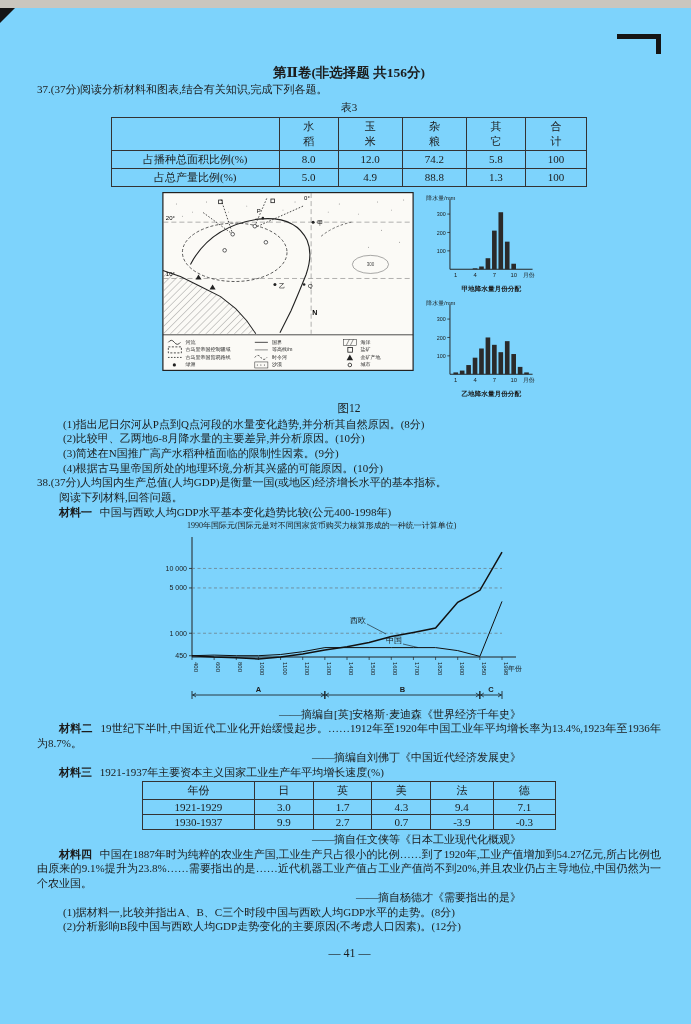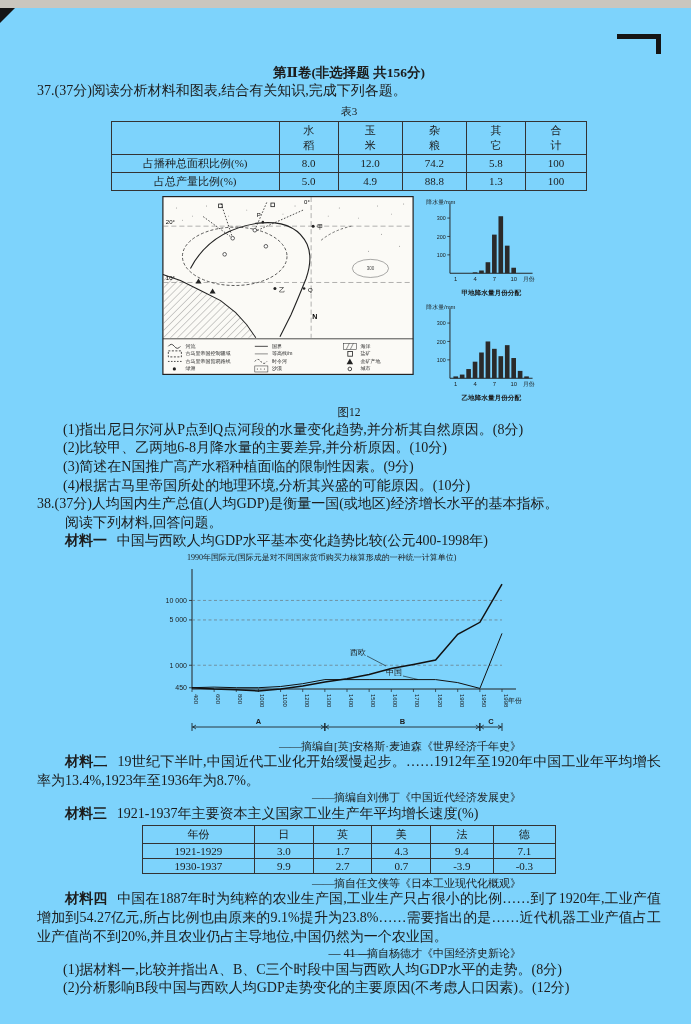--- a/index.html
+++ b/index.html
@@ -6,21 +6,21 @@
   html,body{margin:0;padding:0;background:#c9c6be;}
   .page{position:relative;width:691px;height:1024px;margin:8px auto;background:#7dd3fc;
         font-family:"Liberation Serif","DejaVu Serif",serif;color:#1c1c1c;overflow:hidden;}
   .corner-tl{position:absolute;top:0;left:0;width:0;height:0;
              border-top:15px solid #151515;border-right:15px solid transparent;}
   .corner-tr{position:absolute;top:26px;right:30px;width:44px;height:20px;
              border-top:5px solid #151515;border-right:5px solid #151515;}
   .content{position:absolute;left:37px;right:30px;top:56px;}
   .hdr1{font-size:13.5px;font-weight:bold;text-align:center;line-height:1.35;}
   .hdr2{font-size:13px;font-weight:bold;text-align:center;line-height:1.35;margin-bottom:3px;}
-  p{margin:0;font-size:14px;line-height:1.33;text-align:justify;}
+  p{margin:0;font-size:11px;line-height:1.33;text-align:justify;}
   .mat{text-indent:2em;}
   .mlabel{font-weight:bold;margin-right:0.7em;}
   .q{padding-left:26px;text-align:left;}
   .tbl-caption{text-align:center;font-size:11px;margin-top:3px;}
   table.exam{border-collapse:collapse;margin:2px auto;font-size:11px;}
   table.exam th,table.exam td{border:1px solid #333;padding:1px 22px;text-align:center;font-weight:normal;}
   table.t3 td.rowhead,table.t3 th.rowhead{width:168px;}
   table.t3 th,table.t3 td{width:56px;}
   table.m3 td.rowhead,table.m3 th.rowhead{width:112px;}
   table.m3 th,table.m3 td{width:52px;}
@@ -358,20 +358,20 @@
         <td>2.7</td>
         <td>0.7</td>
         <td>-3.9</td>
         <td>-0.3</td>
       </tr>
     </tbody>
       </table>
     <div class="source">——摘自任文侠等《日本工业现代化概观》</div>
 
     <p class="mat"><span class="mlabel">材料四</span><span>中国在1887年时为纯粹的农业生产国,工业生产只占很小的比例……到了1920年,工业产值增加到54.27亿元,所占比例也由原来的9.1%提升为23.8%……需要指出的是……近代机器工业产值占工业产值尚不到20%,并且农业仍占主导地位,中国仍然为一个农业国。</span></p>
-    <div class="source">——摘自杨德才《中国经济史新论》</div>
+    <div class="source">——摘自杨德才《需要指出的是》</div>
 
     <p class="q">(1)据材料一,比较并指出A、B、C三个时段中国与西欧人均GDP水平的走势。(8分)</p>
     <p class="q">(2)分析影响B段中国与西欧人均GDP走势变化的主要原因(不考虑人口因素)。(12分)</p>
   </div>
 
   <div class="footer">— 41 —</div>
 </div>
 
 </body></html>

